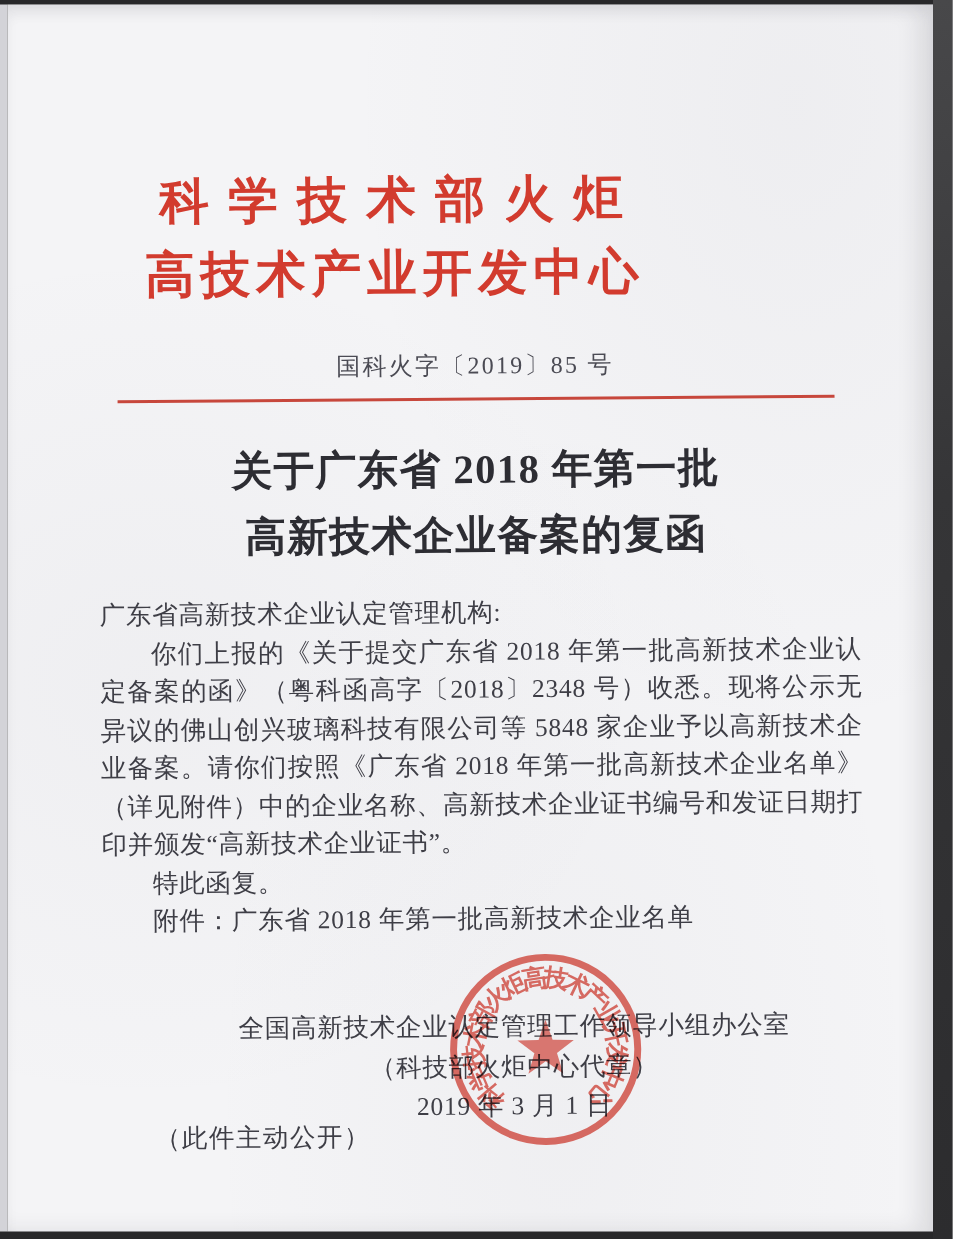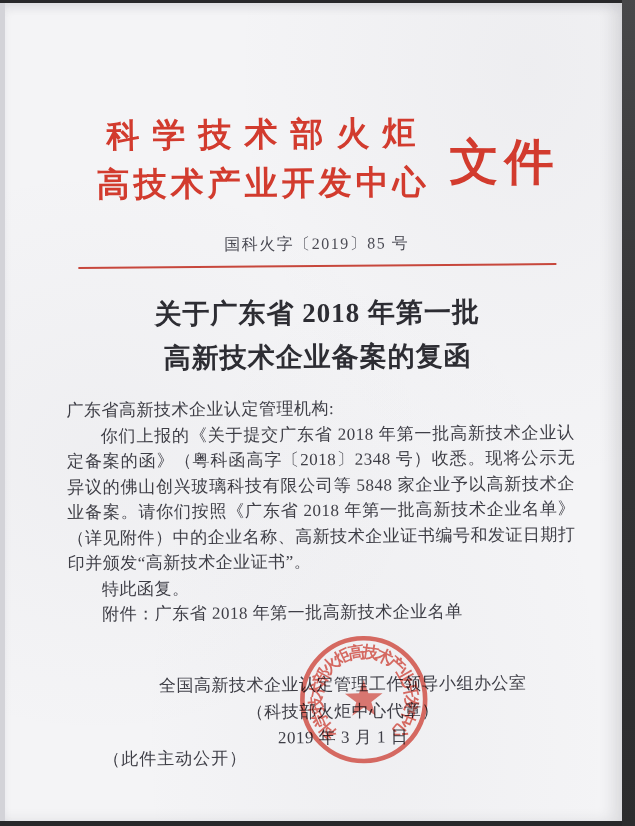--- a/index.html
+++ b/index.html
@@ -103,21 +103,20 @@
 
 <div class="paper"></div>
 
 <div class="content">
 
   <div class="org-block">
     <div class="org-line1">科学技术部火炬</div>
     <div class="org-line2">高技术产业开发中心</div>
   </div>
 
-  <div class="doc-type">文件</div>
 
   <div class="ref-number">国科火字〔2019〕85 号</div>
 
   <div class="red-divider"></div>
 
   <div class="title-block">
     <div>关于广东省 2018 年第一批</div>
     <div>高新技术企业备案的复函</div>
   </div>
 

